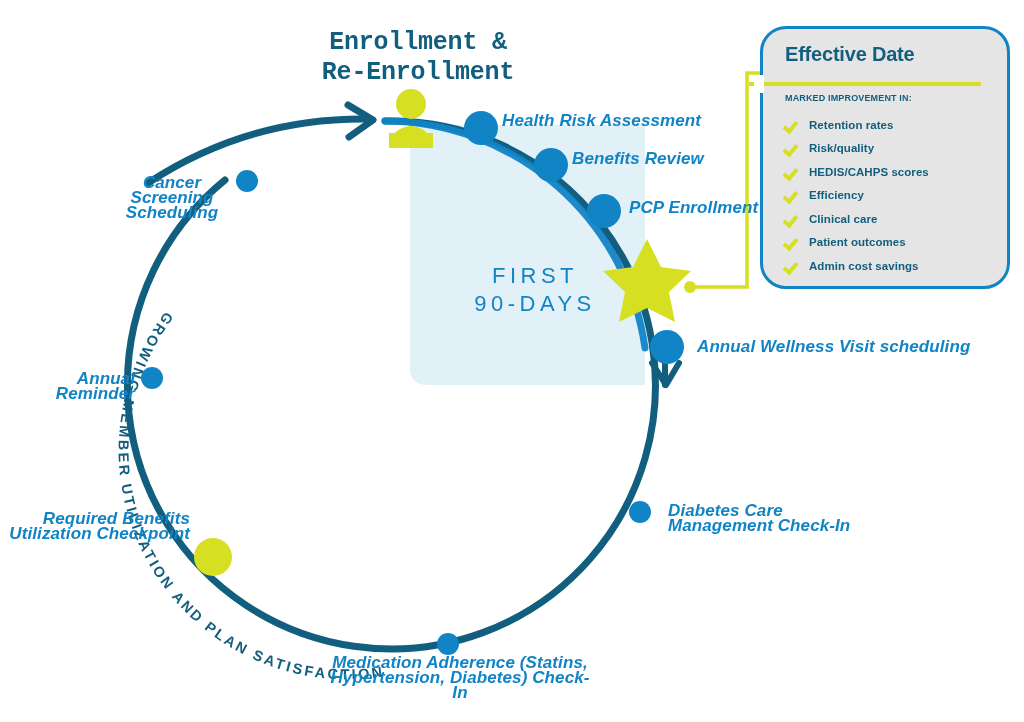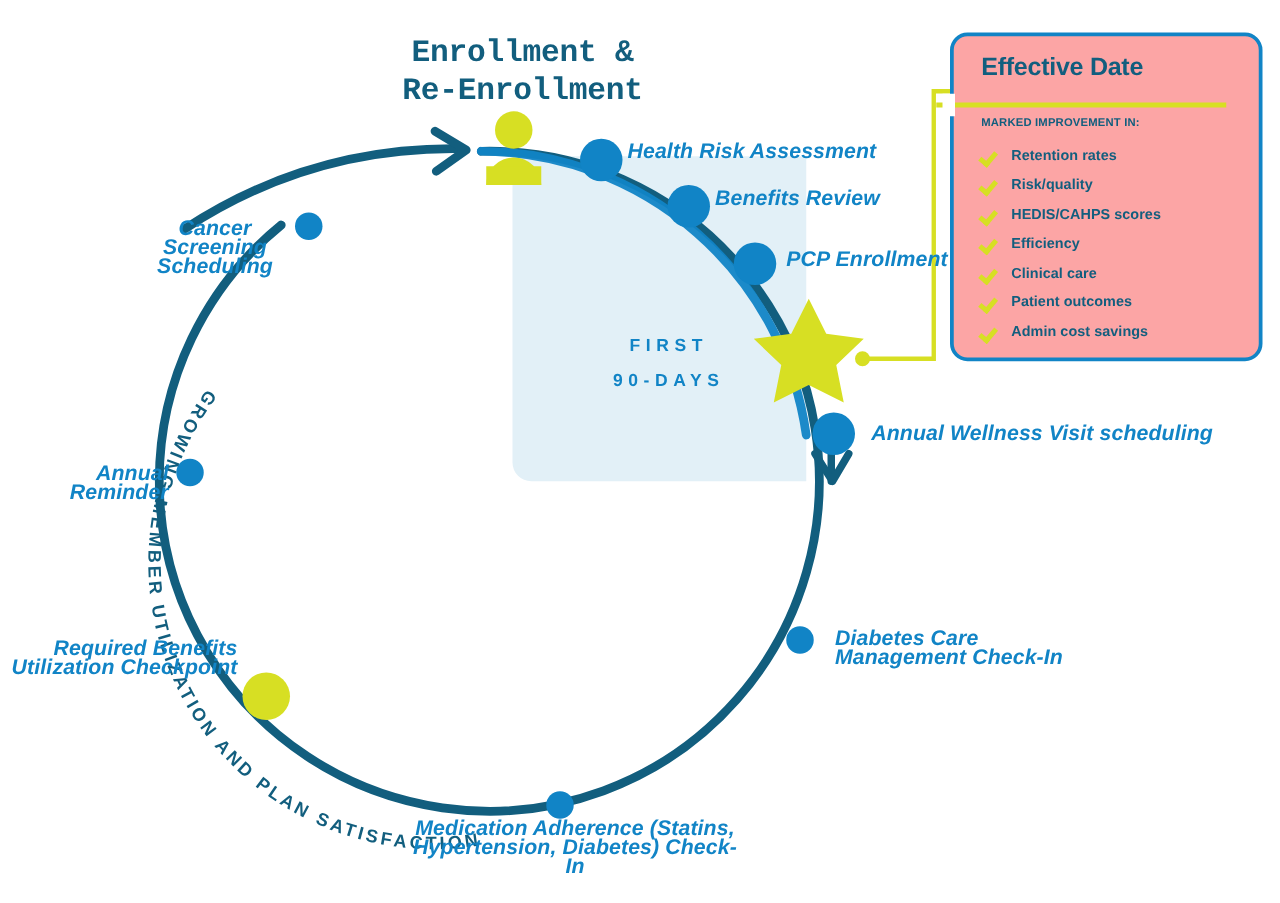--- a/index.html
+++ b/index.html
@@ -57,37 +57,37 @@
   }
 
   
   #first90 {
     position: absolute;
     left: 425px;
     top: 262px;
     width: 220px;
     text-align: center;
     color: #1184C6;
-    font-size: 14px;
-    font-weight: bold;
+    font-size: 22px;
+    font-weight: normal;
     letter-spacing: 4.5px;
     line-height: 28px;
     white-space: pre-line;
   }
 
   
   #panel {
     position: absolute;
     left: 760px;
     top: 26px;
     width: 250px;
     height: 263px;
     border: 3px solid #1184C6;
-    border-radius: 14px;
-    background: #fca5a5;
+    border-radius: 26px;
+    background: #e5e5e5;
     box-sizing: border-box;
   }
   #panel-title {
     position: absolute;
     left: 22px;
     top: 14px;
     color: #125E7E;
     font-size: 20px;
     font-weight: bold;
     letter-spacing: -0.2px;

